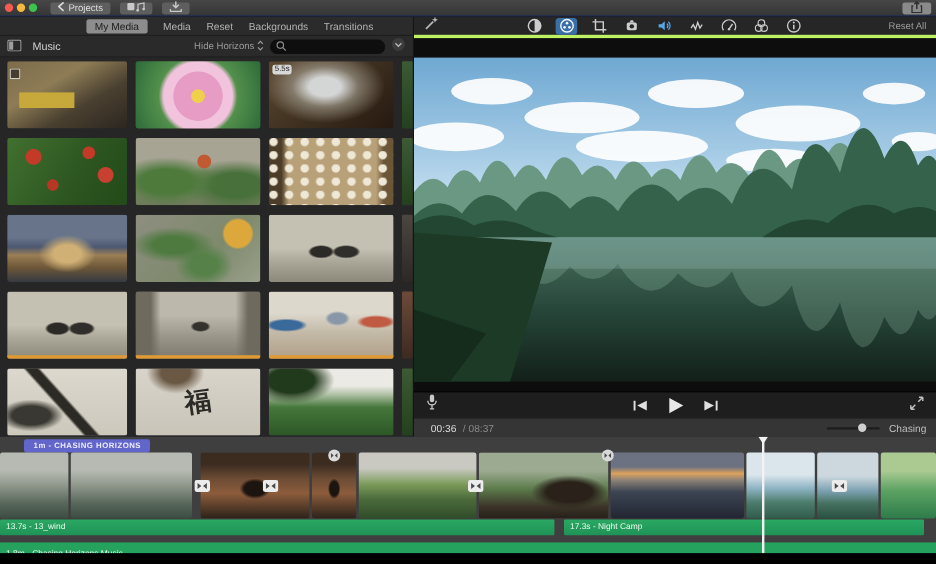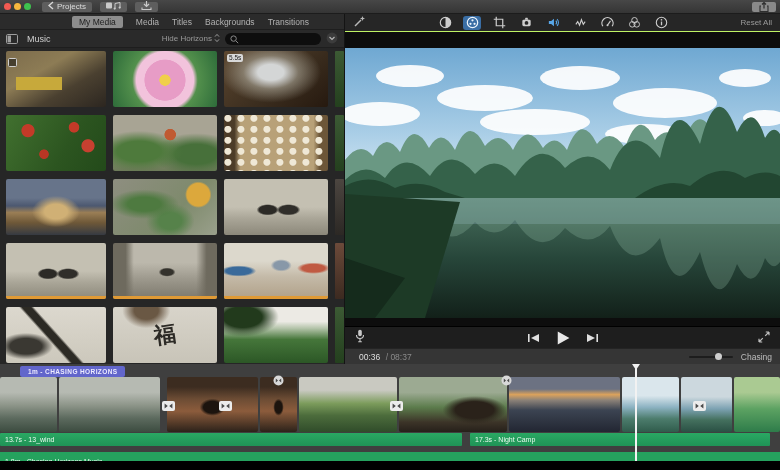--- a/index.html
+++ b/index.html
@@ -54,21 +54,21 @@
   .th-alley-walk{background:radial-gradient(ellipse at 52% 52%,#34322c 0 8%,transparent 11%),linear-gradient(90deg,#6e6a5e 0 12%,transparent 20% 80%,#6e6a5e 90%),linear-gradient(180deg,#bcb8ac 0 35%,#9c988c 65%,#7c786c);}
   .th-market-table{background:radial-gradient(ellipse at 14% 50%,#3a6a9a 0 10%,transparent 14%),radial-gradient(ellipse at 86% 45%,#c05a42 0 9%,transparent 13%),radial-gradient(ellipse at 55% 40%,#8898a8 0 9%,transparent 13%),linear-gradient(180deg,#dcd8cc 0 32%,#c4baa8 60%,#b0a088);}
   .th-calligraphy-brush{background:linear-gradient(48deg,transparent 0 42%,#2c2a24 44% 50%,transparent 52%),radial-gradient(ellipse at 20% 70%,#3a3832 0 14%,transparent 24%),linear-gradient(180deg,#dcd8ce,#ccc8bc);}
   .th-writing-fu{background:radial-gradient(ellipse at 32% 6%,#6a5844 0 12%,transparent 24%),linear-gradient(180deg,#d8d4ca,#c8c4b8);}
   .th-trees-sky{background:radial-gradient(ellipse at 18% 18%,#223a1c 0 16%,transparent 30%),linear-gradient(180deg,#eceae4 0 26%,#b4c4aa 38%,#45763a 58%,#2c5726 100%);}
   .th-sliver-1,.th-sliver-2,.th-sliver-5{background:linear-gradient(180deg,#3c5a34,#24401e);}
   .th-sliver-3{background:linear-gradient(180deg,#4c4640,#2c2824);}
   .th-sliver-4{background:linear-gradient(180deg,#6c4a3a,#3c2a20);}
 
   
-  .adjustbar{height:18px;background:#262626;border-bottom:1px solid #bef264;display:flex;align-items:center;padding:0 8px;}
+  .adjustbar{height:18px;background:#262626;border-bottom:3px solid #bef264;display:flex;align-items:center;padding:0 8px;}
   .adj-icons{display:flex;align-items:center;gap:9px;margin:0 auto;}
   .adj-ic{width:18px;height:14px;display:flex;align-items:center;justify-content:center;color:#cdcdcd;border-radius:3px;}
   .adj-ic.active{background:#3a6ea5;color:#eef5fc;}
   .adj-ic.tinted{color:#58a6e8;}
   .reset-all{font-size:8px;color:#9a9a9a;white-space:nowrap;}
   .viewer{height:294px;background:#0d0d0d;position:relative;}
   .viewer svg{display:block;}
   .transport{height:22px;background:#1e1e1e;border-top:1px solid #000;display:flex;align-items:center;padding:0 10px;position:relative;}
   .transport-center{position:absolute;left:0;right:0;display:flex;justify-content:center;align-items:center;gap:16px;}
   .tp-btn{display:flex;align-items:center;justify-content:center;}
@@ -140,21 +140,21 @@
           </svg></span>
     </div>
   </header>
 
   <div class="main">
 
     <section class="browser">
       <div class="tabs" id="tabs">
           <span class="tab sel">My Media</span>
           <span class="tab">Media</span>
-          <span class="tab">Titles</span>
+          <span class="tab">Reset</span>
           <span class="tab">Backgrounds</span>
           <span class="tab">Transitions</span>
         </div>
       <div class="filterbar">
         <span class="ic"><svg width="12" height="10" viewBox="0 0 12 10">
               <rect x=".5" y=".5" width="11" height="9" rx="1.2" fill="none" stroke="#9f9f9f"></rect>
               <rect x="1.6" y="1.6" width="3.4" height="6.8" fill="#9f9f9f"></rect>
             </svg></span>
         <span class="event-name">Music</span>
         <span class="fb-spacer"></span>

